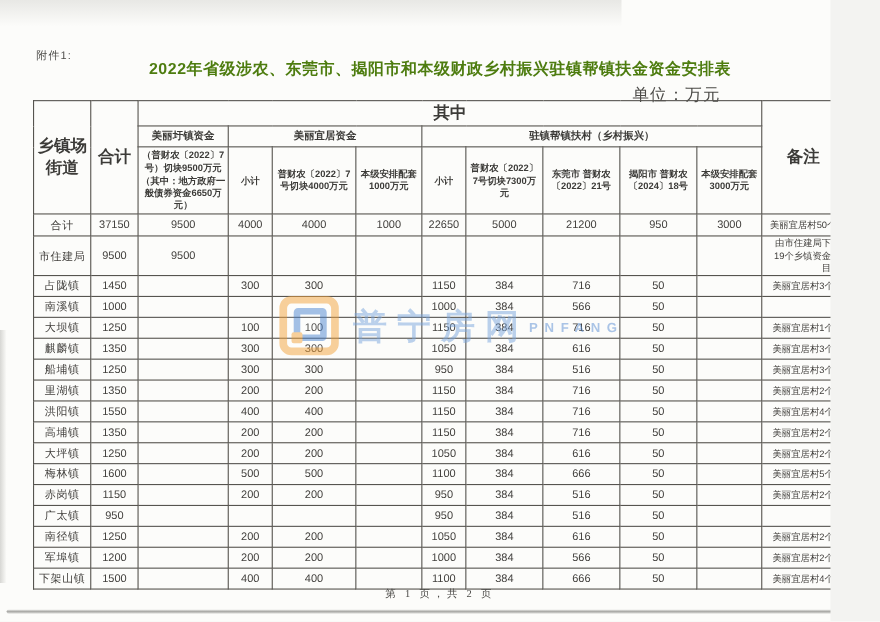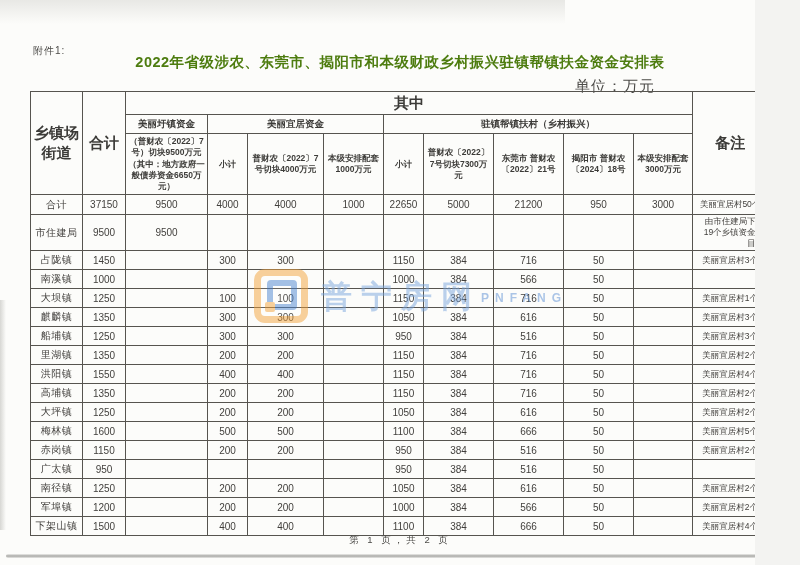--- a/index.html
+++ b/index.html
@@ -64,21 +64,21 @@
   .fund th.town-h{font-size:10px;}
   .fund tbody tr{height:19px;}
   .fund tbody tr:first-child{height:20px;}
   .fund tbody tr:nth-child(2){height:32px;}
   .fund td{font-size:10px;color:#413f3c;}
   .fund td.town{font-size:10px;letter-spacing:.5px;}
   .fund td.remark{font-size:8.5px;line-height:1.3;}
   .fund td.remark.long{text-align:right;padding:1px 3px;}
   .footer{
     position:absolute;left:0;top:534px;width:800px;text-align:center;
-    font-size:9.5px;color:#4c4b48;letter-spacing:3px;
+    font-size:9.5px;color:#4c4b48;letter-spacing:3px;font-family:Liberation Serif, serif;
   }
   
   .wm{
     position:absolute;left:254px;top:269px;
     display:flex;align-items:center;gap:13px;
     opacity:.5;pointer-events:none;filter:blur(.3px);
   }
   .wm-icon{
     width:40px;height:40px;border:7px solid #f3a33c;border-radius:11px;
     position:relative;background:rgba(255,255,255,.2);

